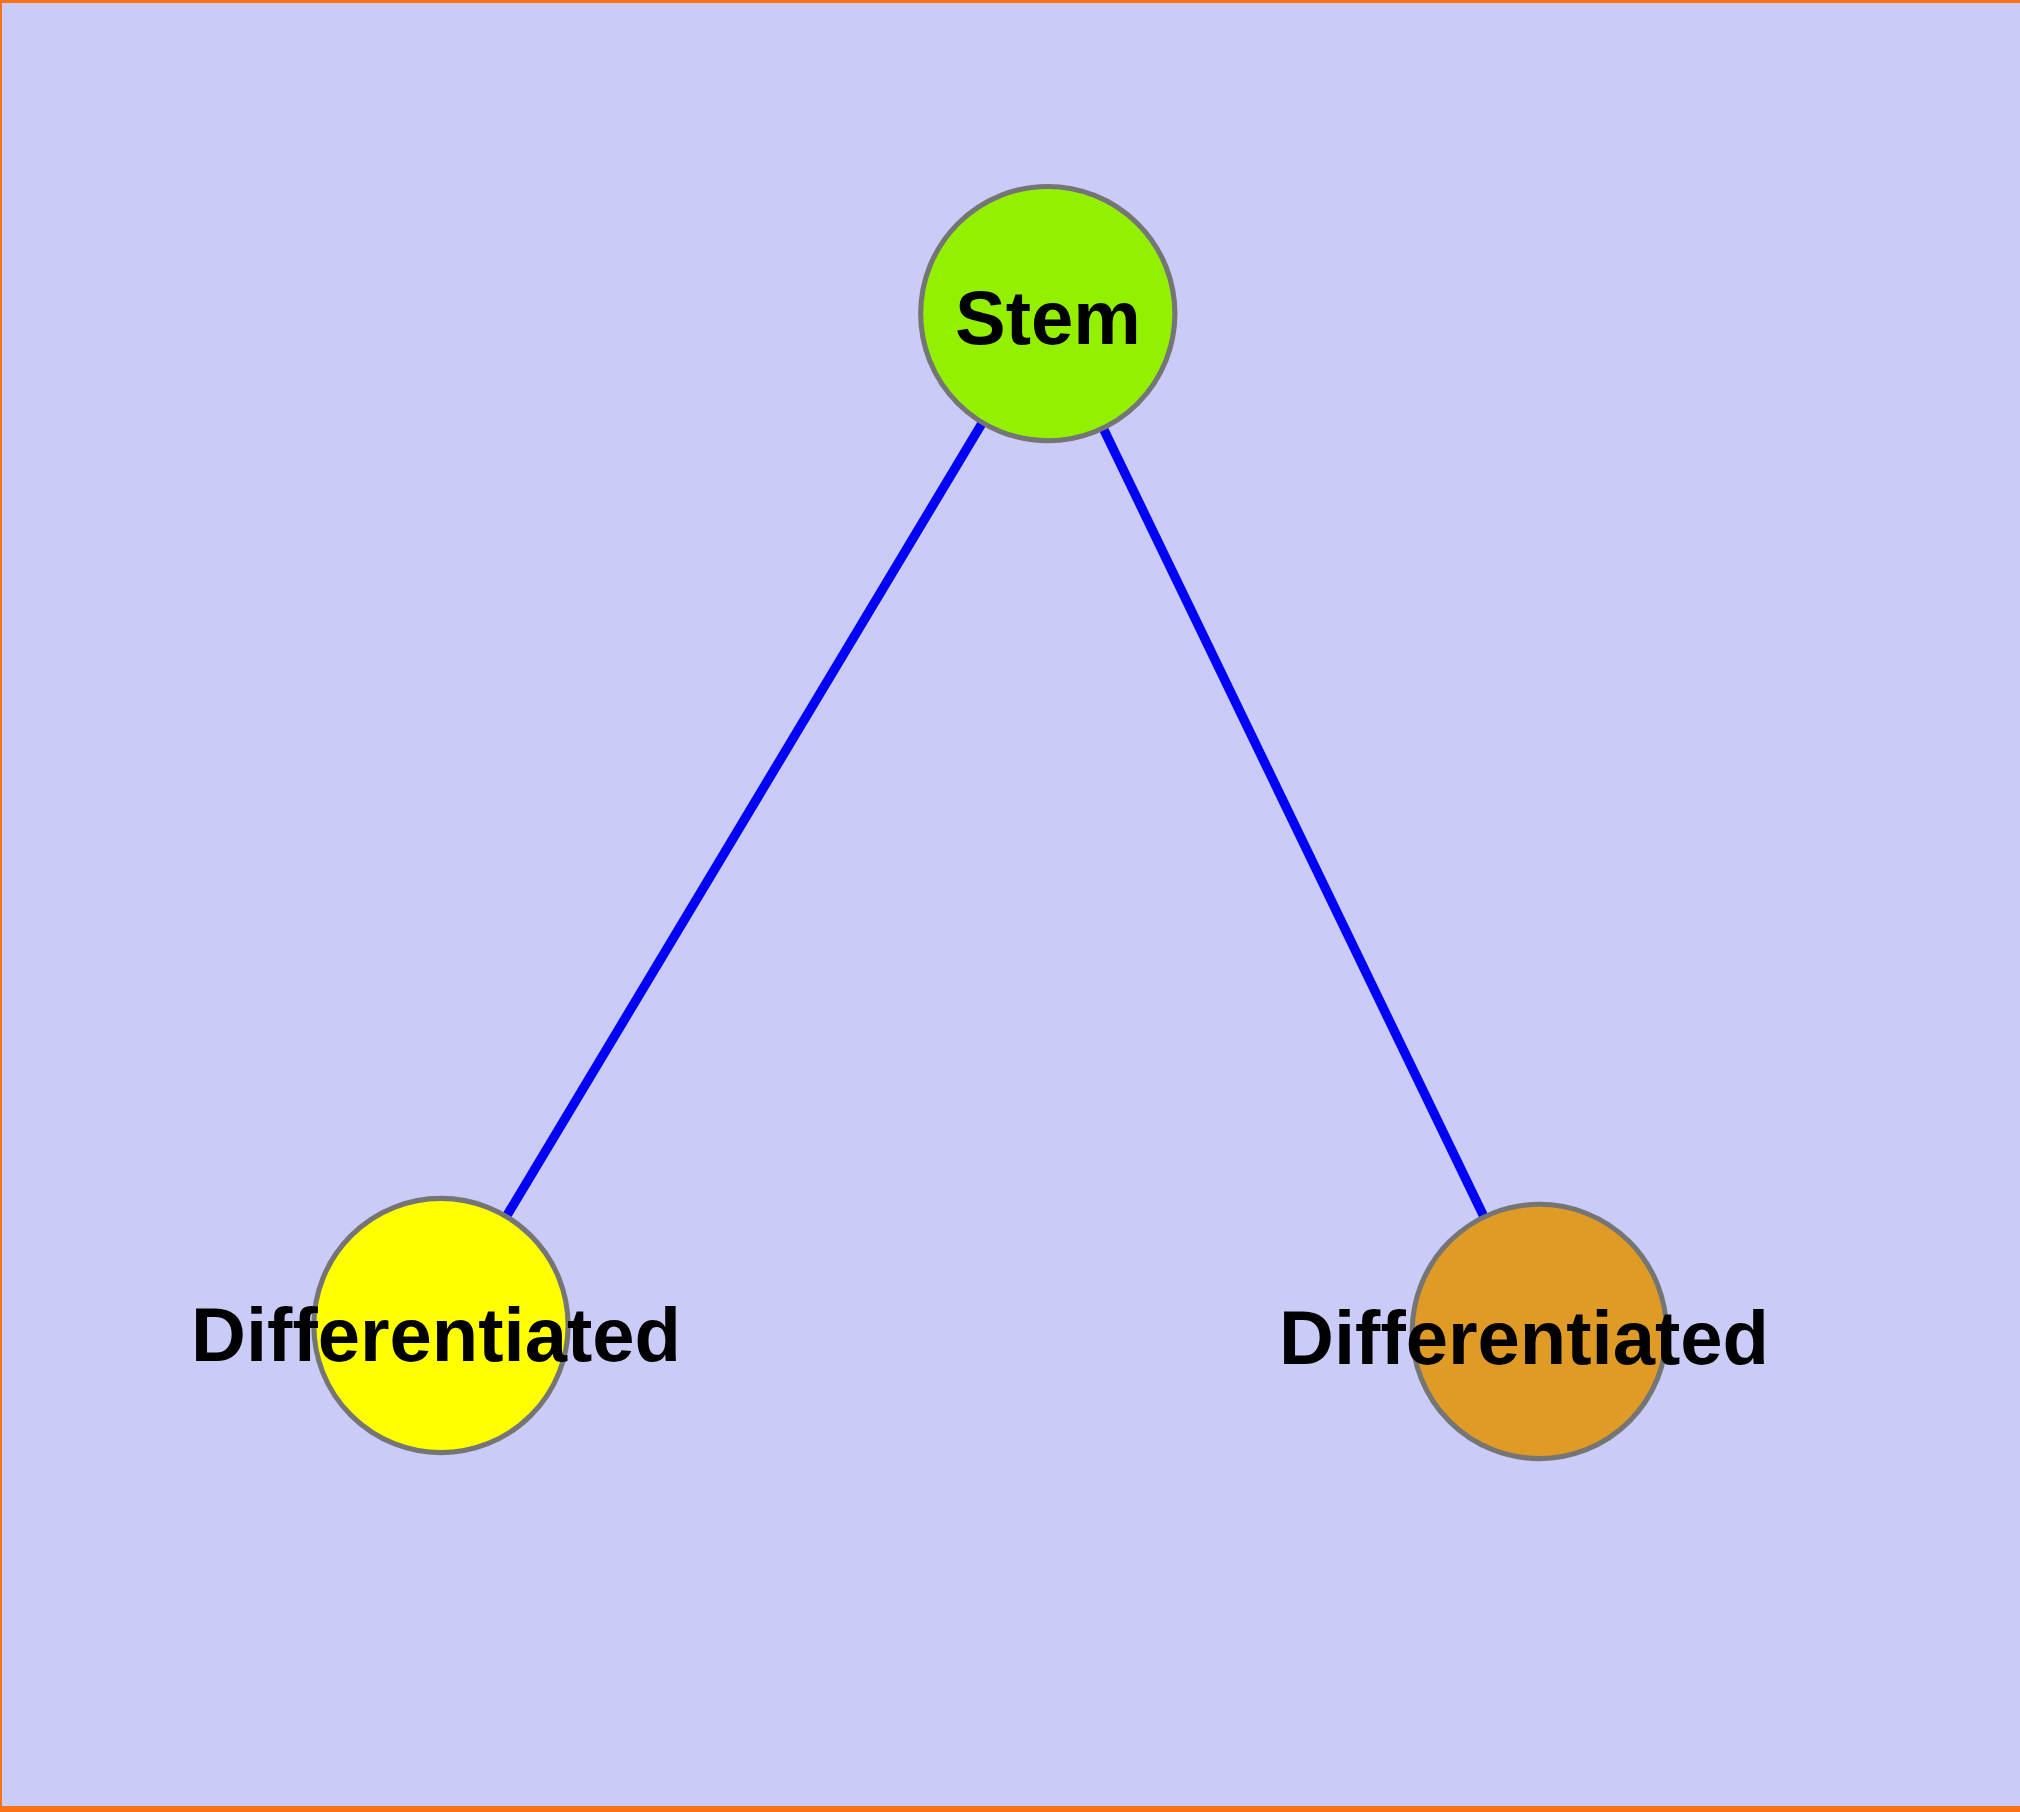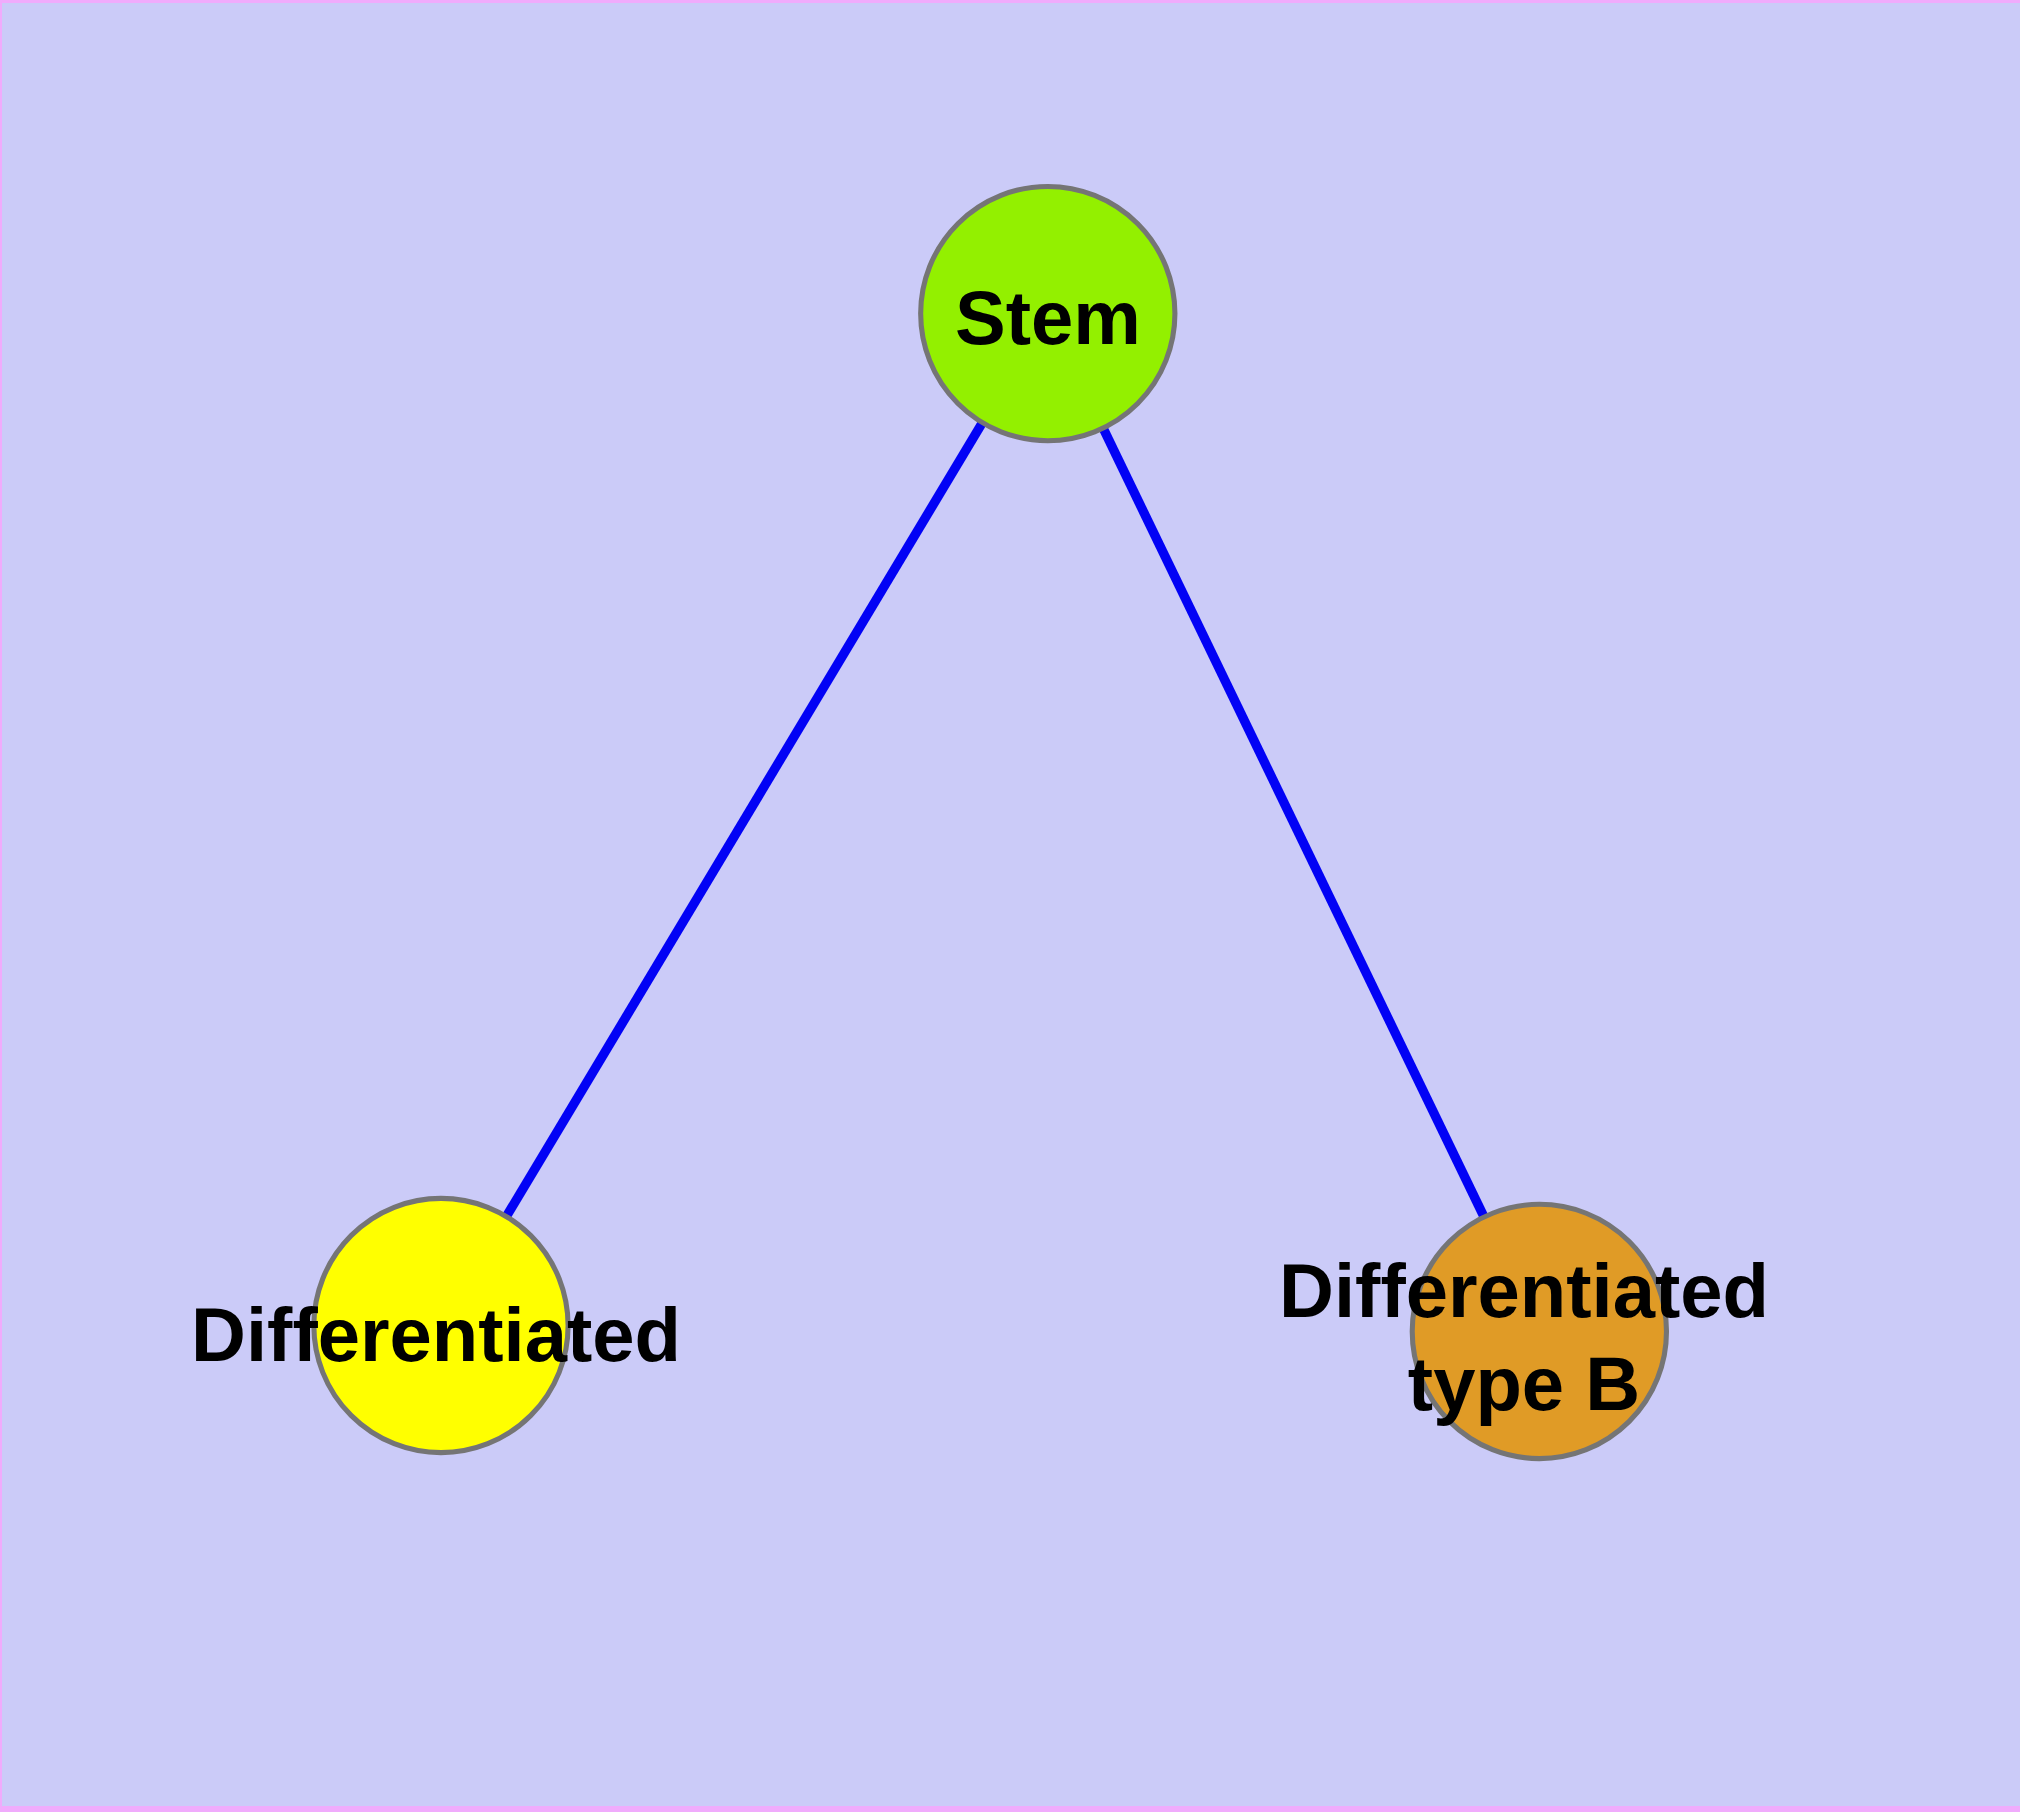--- a/index.html
+++ b/index.html
@@ -5,21 +5,21 @@
   html, body {
     margin: 0;
     padding: 0;
     background: #ffffff;
     font-family: "Liberation Sans", sans-serif;
   }
   .canvas {
     position: relative;
     width: 2021px;
     height: 1812px;
-    background: #f0abfc;
+    background: #f97316;
     overflow: hidden;
   }
   .plot-bg {
     position: absolute;
     left: 1.7px;
     top: 2.5px;
     width: 2019px;
     height: 1803px;
   }
   svg.graph {
@@ -68,17 +68,16 @@
   <div class="label" style="left:1048px; top:317px;">
     <div>Stem</div>
   </div>
 
   <div class="label" style="left:436px; top:1334px;">
     <div>Differentiated</div>
   </div>
 
   <div class="label" style="left:1524px; top:1337px;">
     <div>Differentiated</div>
-    <div>type B</div>
   </div>
 
 </div>
 
 
 </body></html>

